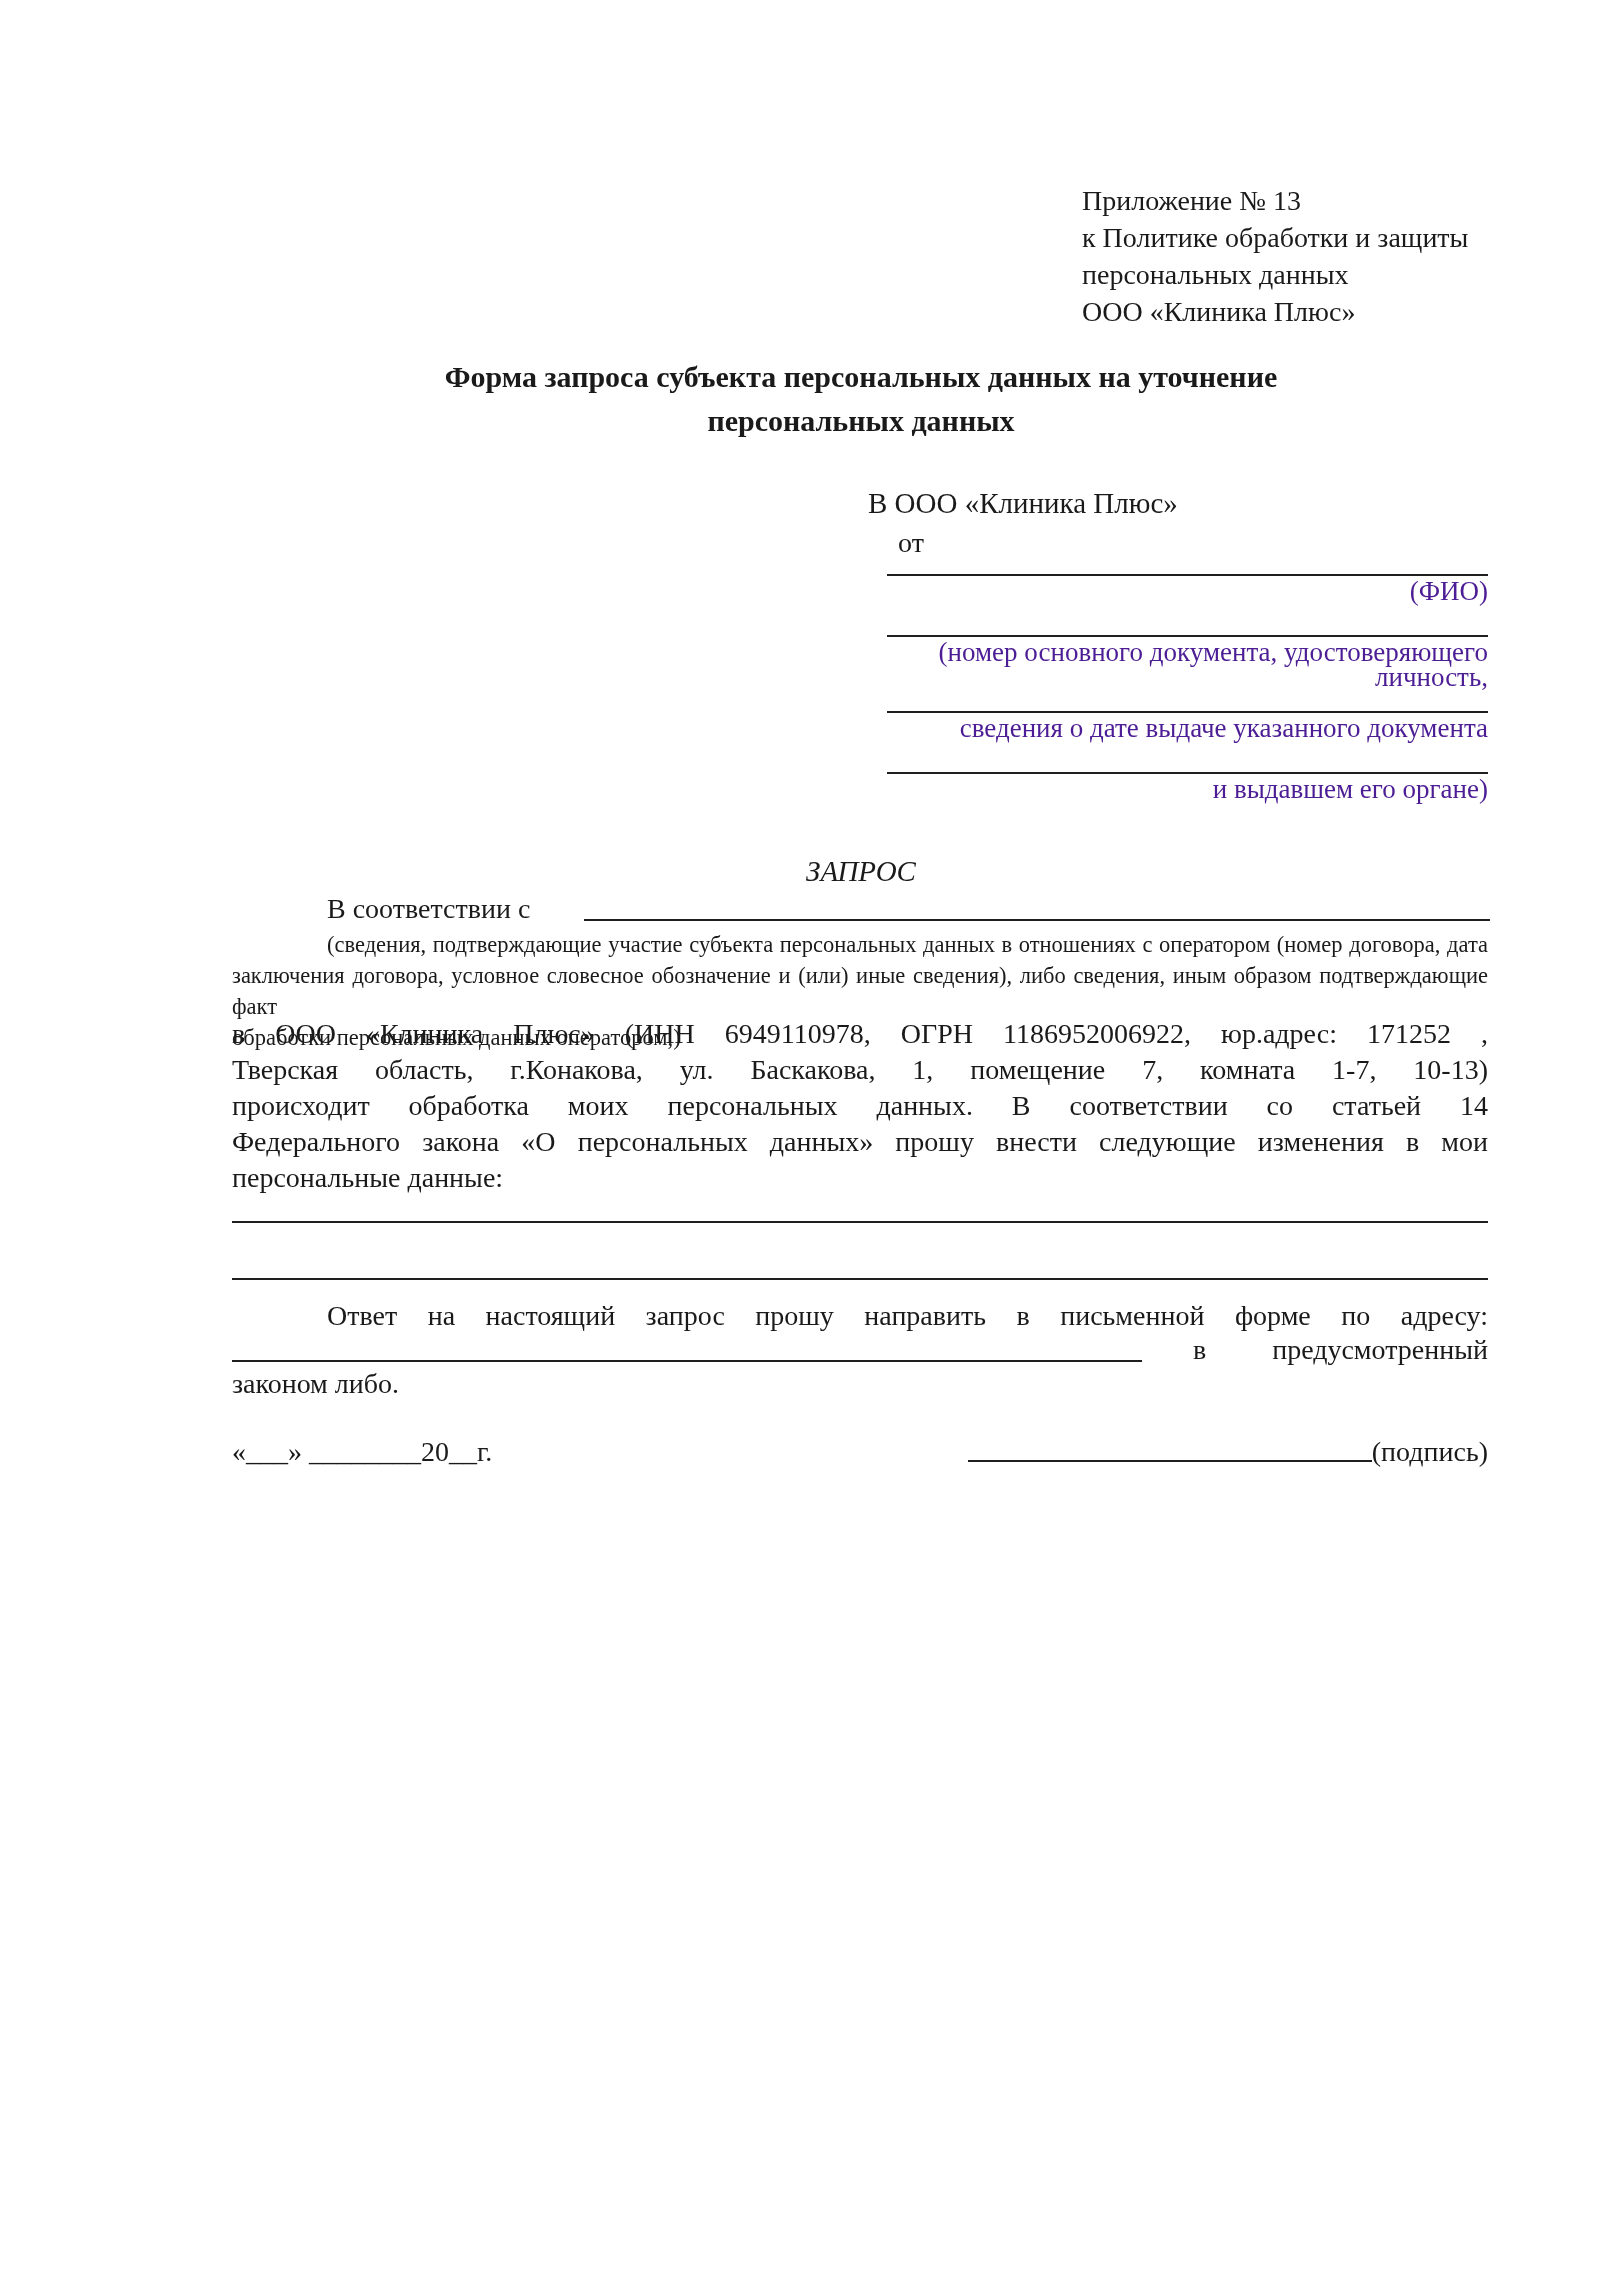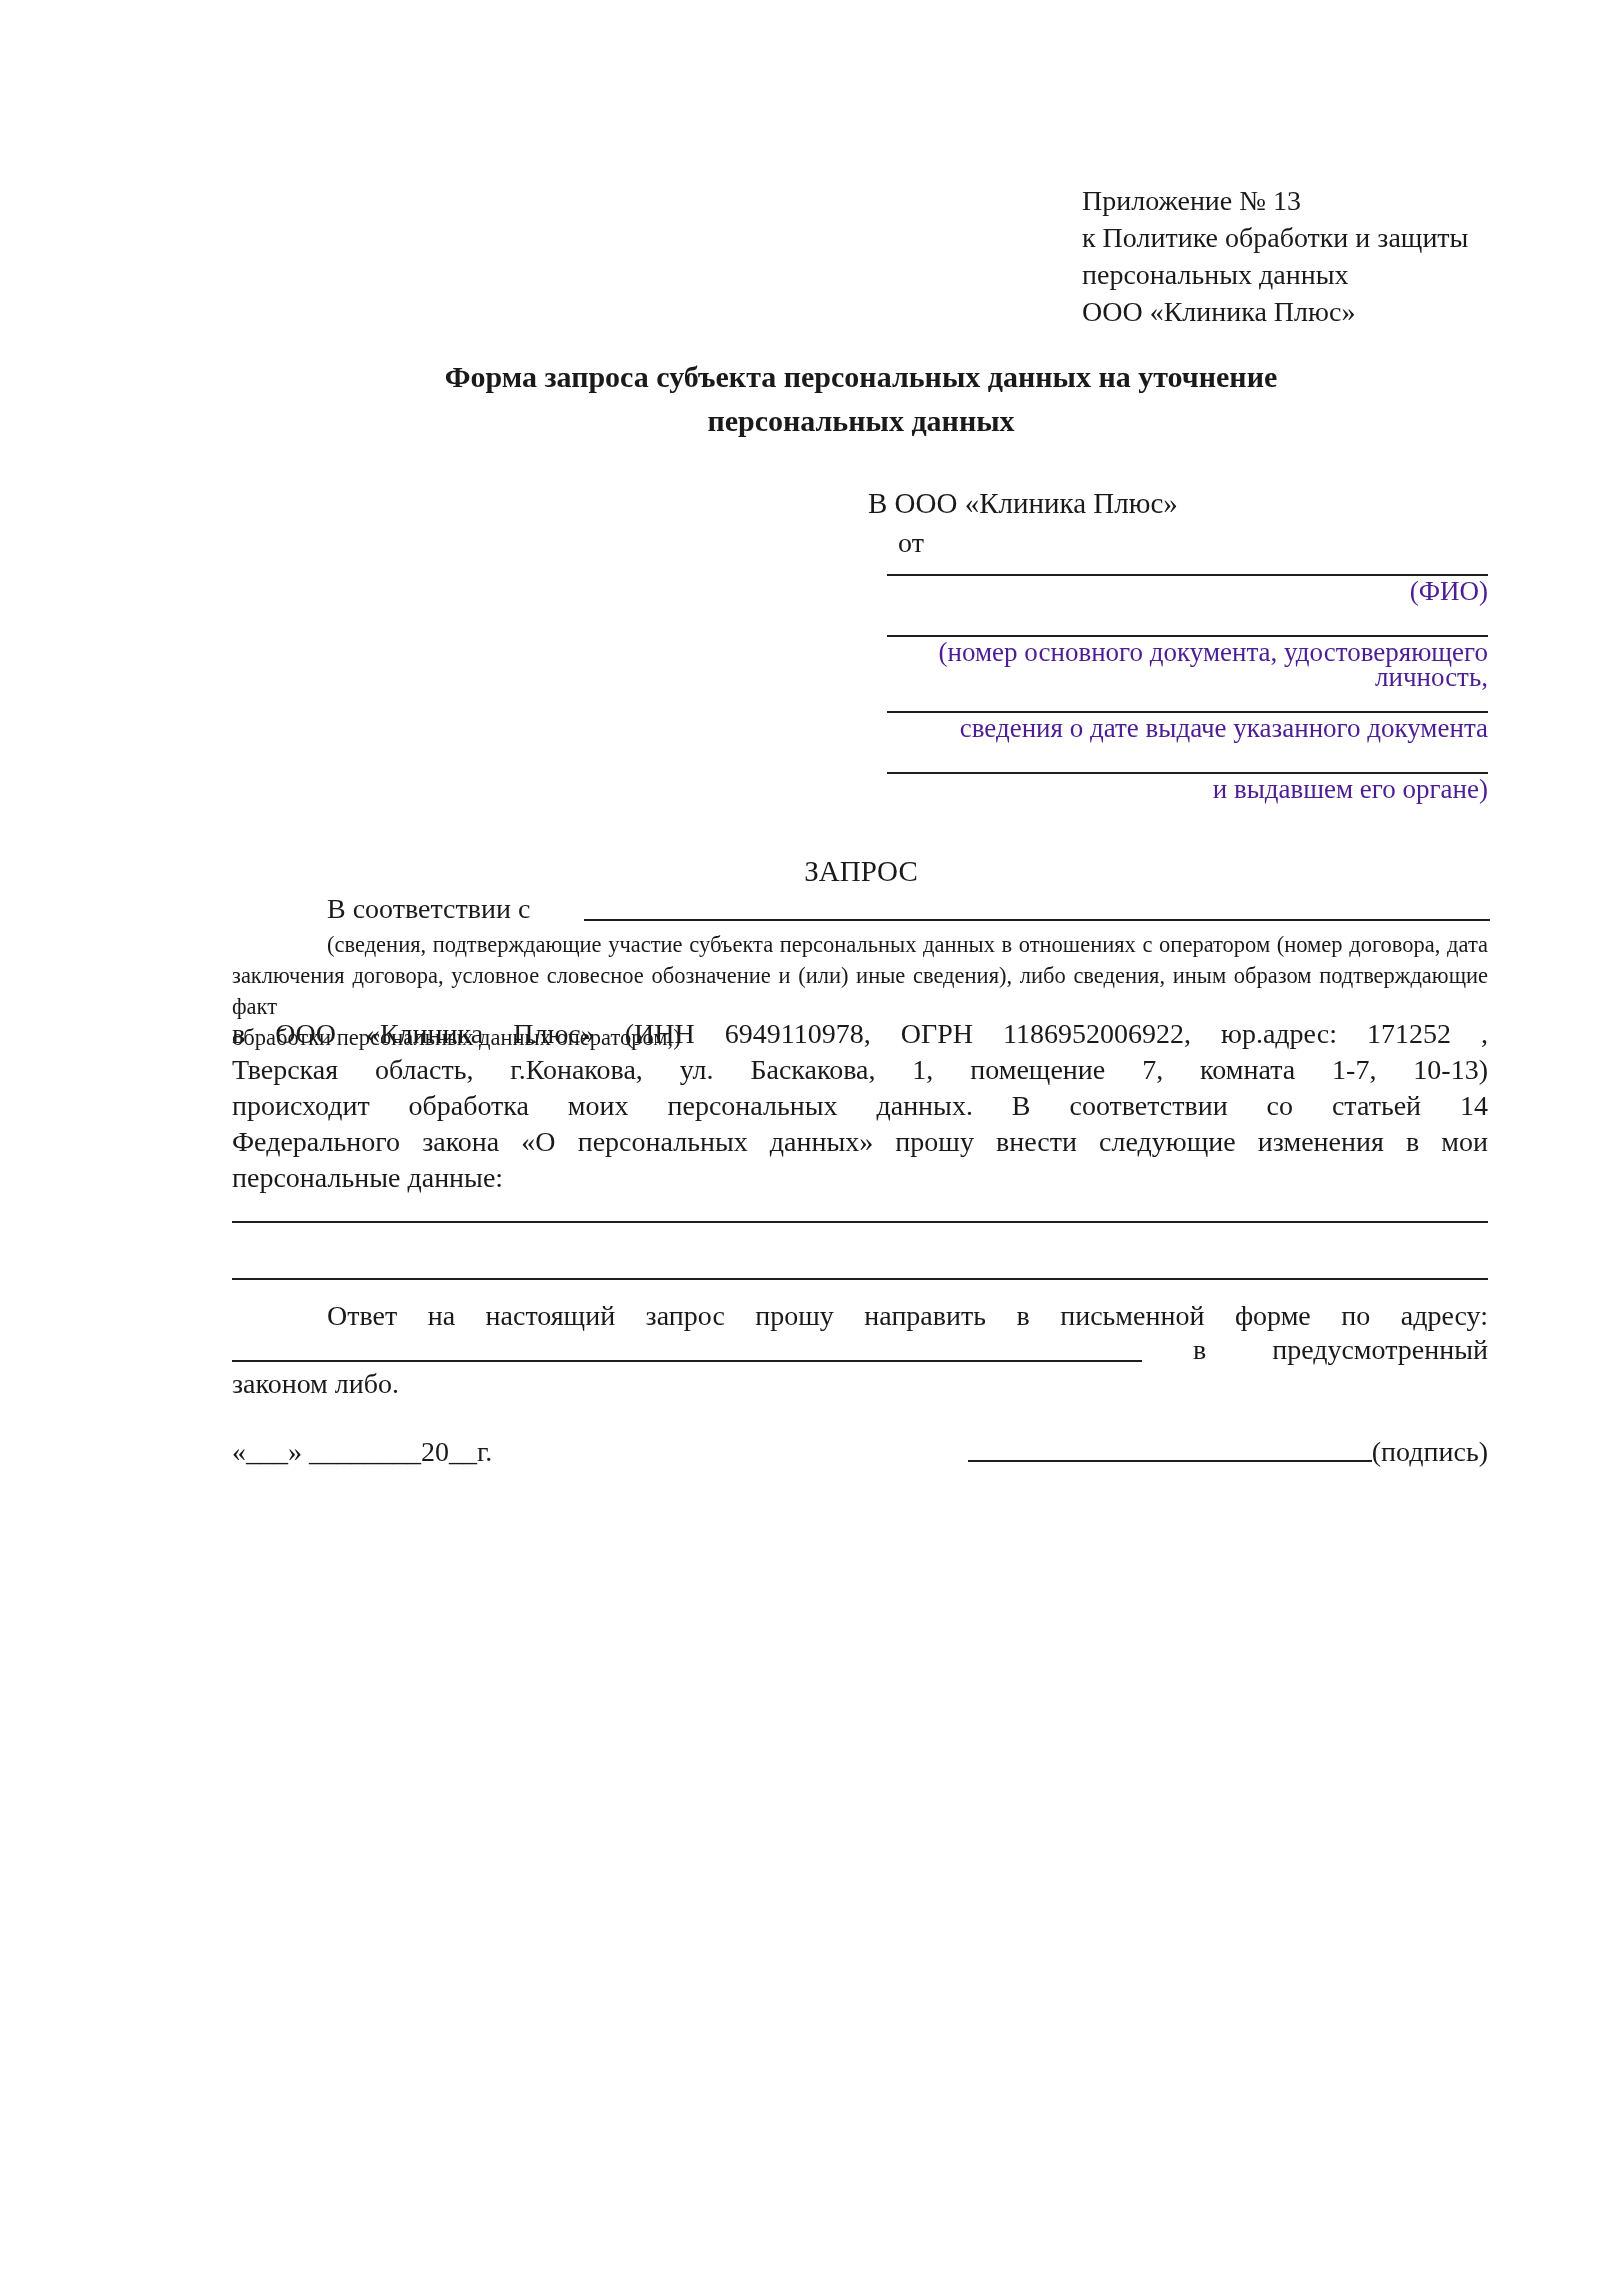--- a/index.html
+++ b/index.html
@@ -25,21 +25,21 @@
   
   .addr-to{position:absolute; left:868px; top:487px; font-size:29px; white-space:nowrap;}
   .addr-from{position:absolute; left:898px; top:527px; font-size:28px;font-family:Liberation Serif, serif;}
   .u-group{position:absolute; left:887px; width:601px;}
   .u-line{height:0; border-top:2px solid #1f1f1f;}
   .u-label{margin-top:2.9px; text-align:right; font-size:27px; line-height:25.5px; color:#4c1d95;}
   .g1{top:574px}.g2{top:635px}.g3{top:711px}.g4{top:772px}
   
   .zapros{
     position:absolute; left:232px; top:855px; width:1258px;
-    text-align:center; font-size:29px;
+    text-align:center; font-size:29px;font-style:italic;
   }
   
   .sootv{
     position:absolute; left:232px; top:888px; width:1258px; height:37px;
     display:flex; align-items:flex-end; padding-left:95px; box-sizing:border-box;
     font-size:28px;
     gap:40px;
   }
   .sootv .blank{flex:1; border-bottom:2.9px solid #1f1f1f; margin-left:13.7px; margin-bottom:3.9px; height:0;}
   

